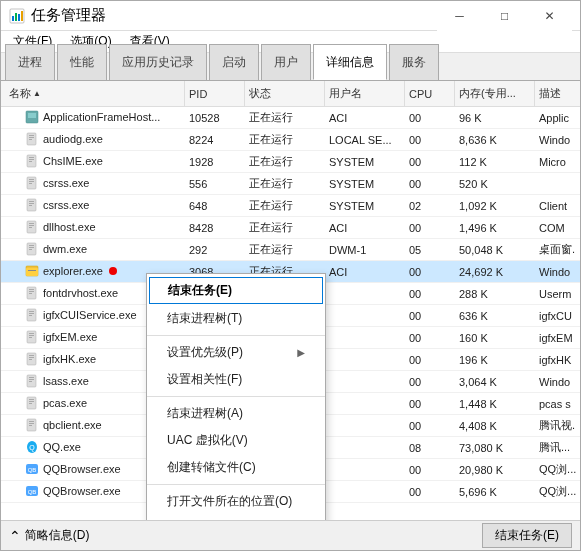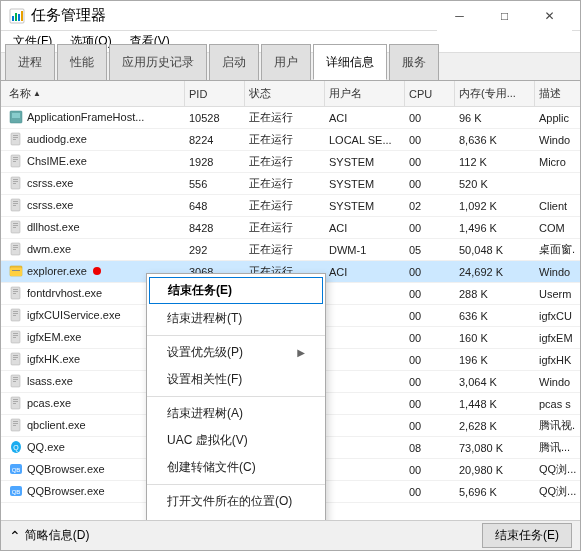--- a/index.html
+++ b/index.html
@@ -149,20 +149,21 @@
       font-size: 11px;
       color: #222;
       padding: 0 4px;
       overflow: hidden;
       white-space: nowrap;
     }
     .row-icon {
       display: inline-flex;
       align-items: center;
       gap: 4px;
+      margin-left: 16px;
     }
     .icon-box {
       width: 14px;
       height: 14px;
       display: inline-flex;
       align-items: center;
       justify-content: center;
       flex-shrink: 0;
     }
     .warning-dot {
@@ -616,21 +617,21 @@
                 </svg>
               </span>
         <span>qbclient.exe</span>
 
       </span>
     </div>
     <div class="td"></div>
     <div class="td"></div>
     <div class="td"></div>
     <div class="td">00</div>
-    <div class="td">2,628 K</div>
+    <div class="td">4,408 K</div>
     <div class="td">腾讯视...</div>
   </div>
         <div class="table-row">
     <div class="td">
       <span class="row-icon">
         <span class="icon-box">
                 <svg width="14" height="14" viewBox="0 0 14 14">
                   <ellipse cx="7" cy="7" rx="5" ry="6" fill="#1aacf0"></ellipse>
                   <text x="7" y="10" text-anchor="middle" font-size="7" fill="white" font-family="sans-serif">Q</text>
                 </svg>

